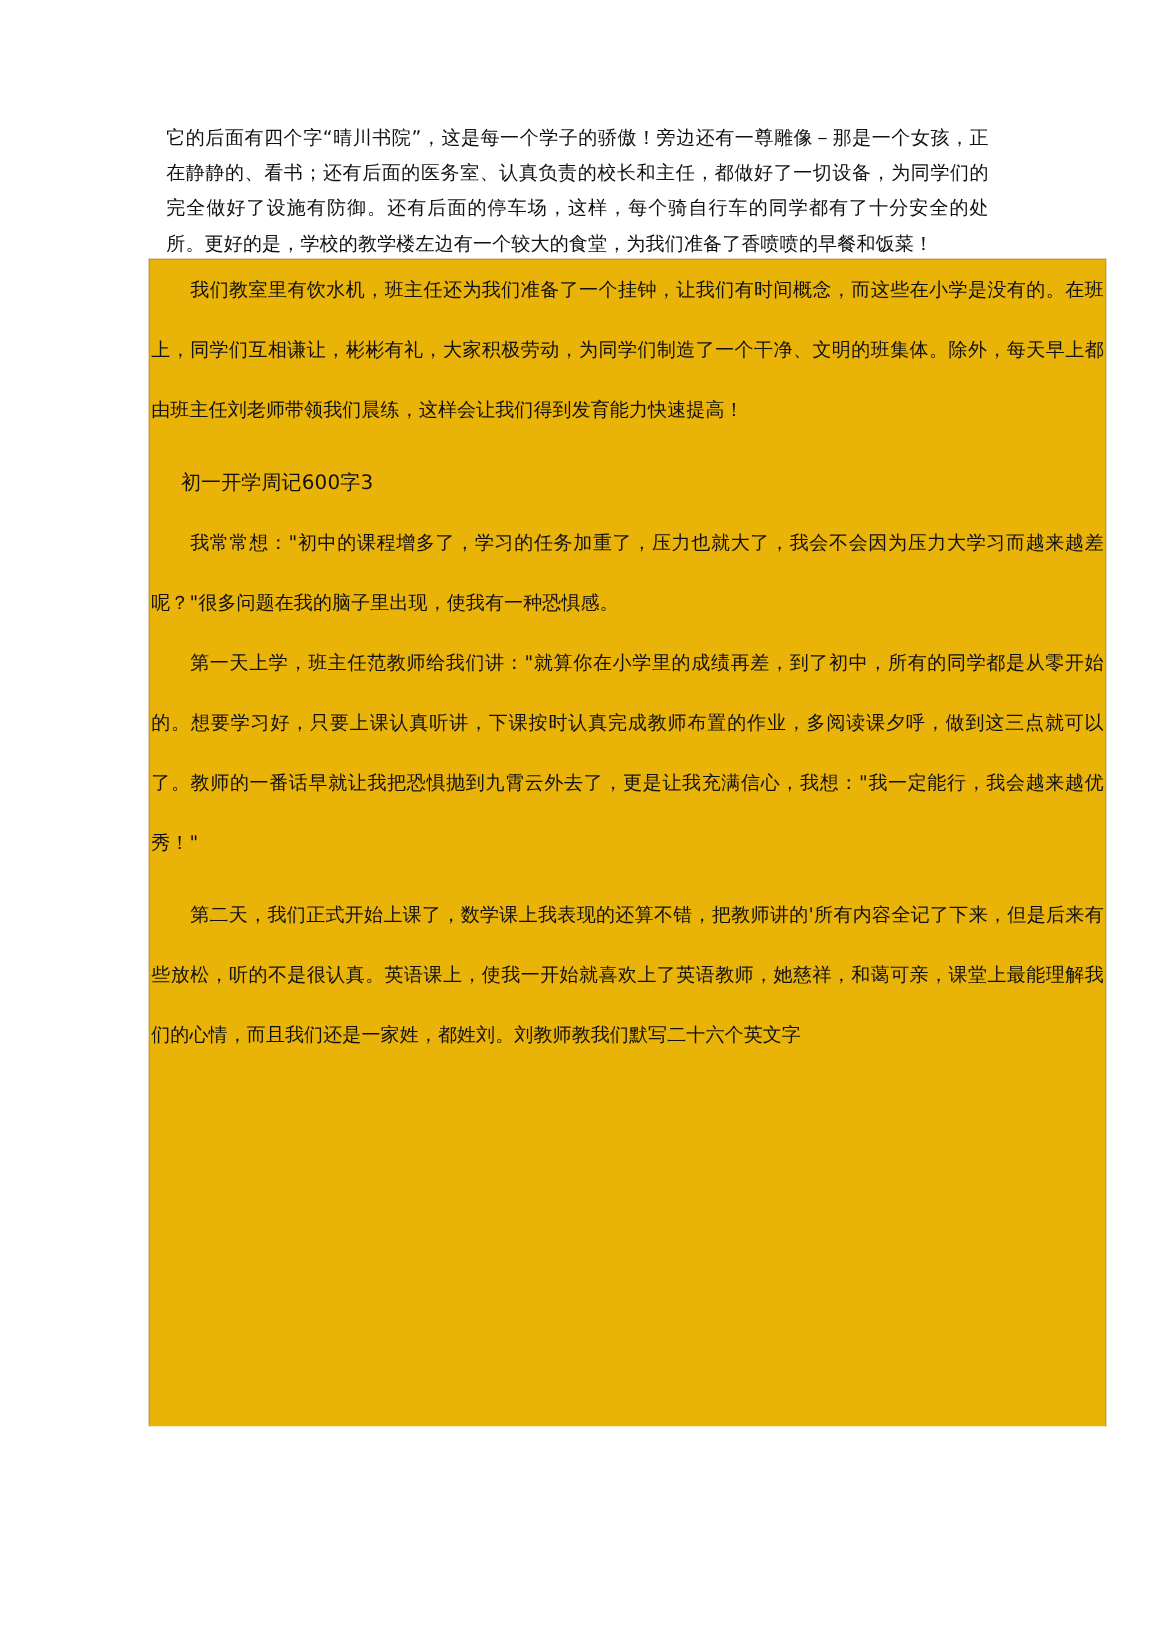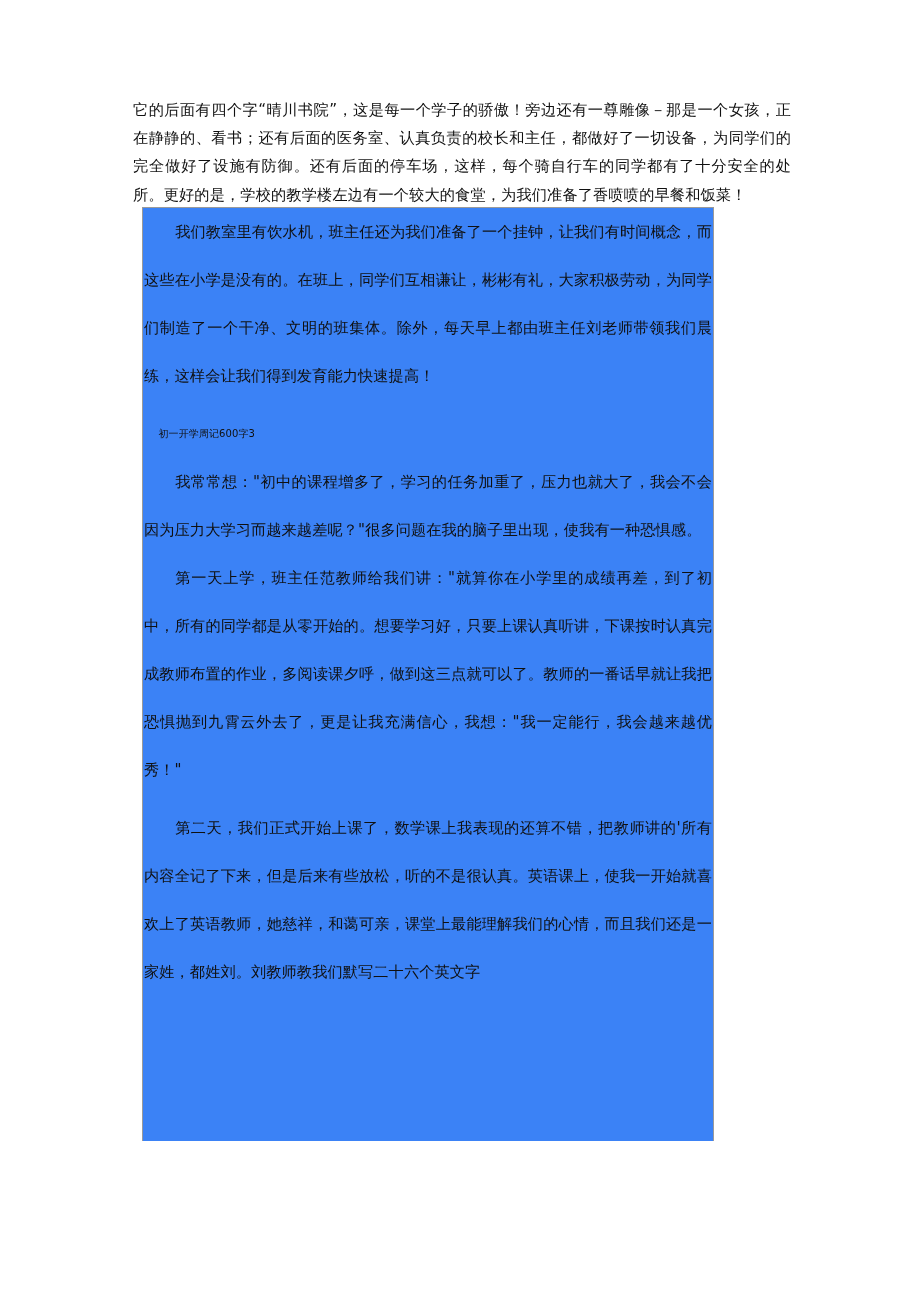--- a/index.html
+++ b/index.html
@@ -42,29 +42,29 @@
     text-align-last: left;
     text-justify: inter-character;
     letter-spacing: 0.15px;
     word-break: break-all;
     color: #101010;
   }
 
   
   .content-box {
     position: absolute;
-    left: 142px;
+    left: 119px;
     top: 207px;
-    width: 572px;
+    width: 766px;
     height: 934px;
     border: 1px solid #9a9a9a;
     border-bottom: none;
     box-sizing: border-box;
     overflow: hidden;
-    background: #3b82f6;
+    background: #eab308;
   }
   .box-inner {
     position: relative;
     width: 100%;
     height: 100%;
   }
 
   .bp {
     margin: 0;
     font-size: 15.2px;
@@ -83,21 +83,21 @@
 
   
   .bp + .bp {
     margin-top: 0px;
   }
 
   .gap-sm { height: 10px; }
 
   .heading-line {
     margin: 0;
-    font-size: 10px;
+    font-size: 16px;
     line-height: 48px;
     text-indent: 1.55em;
     letter-spacing: 0.1px;
     color: #101010;
   }
 </style>
 </head>
 <body>
 
 <div class="page">

